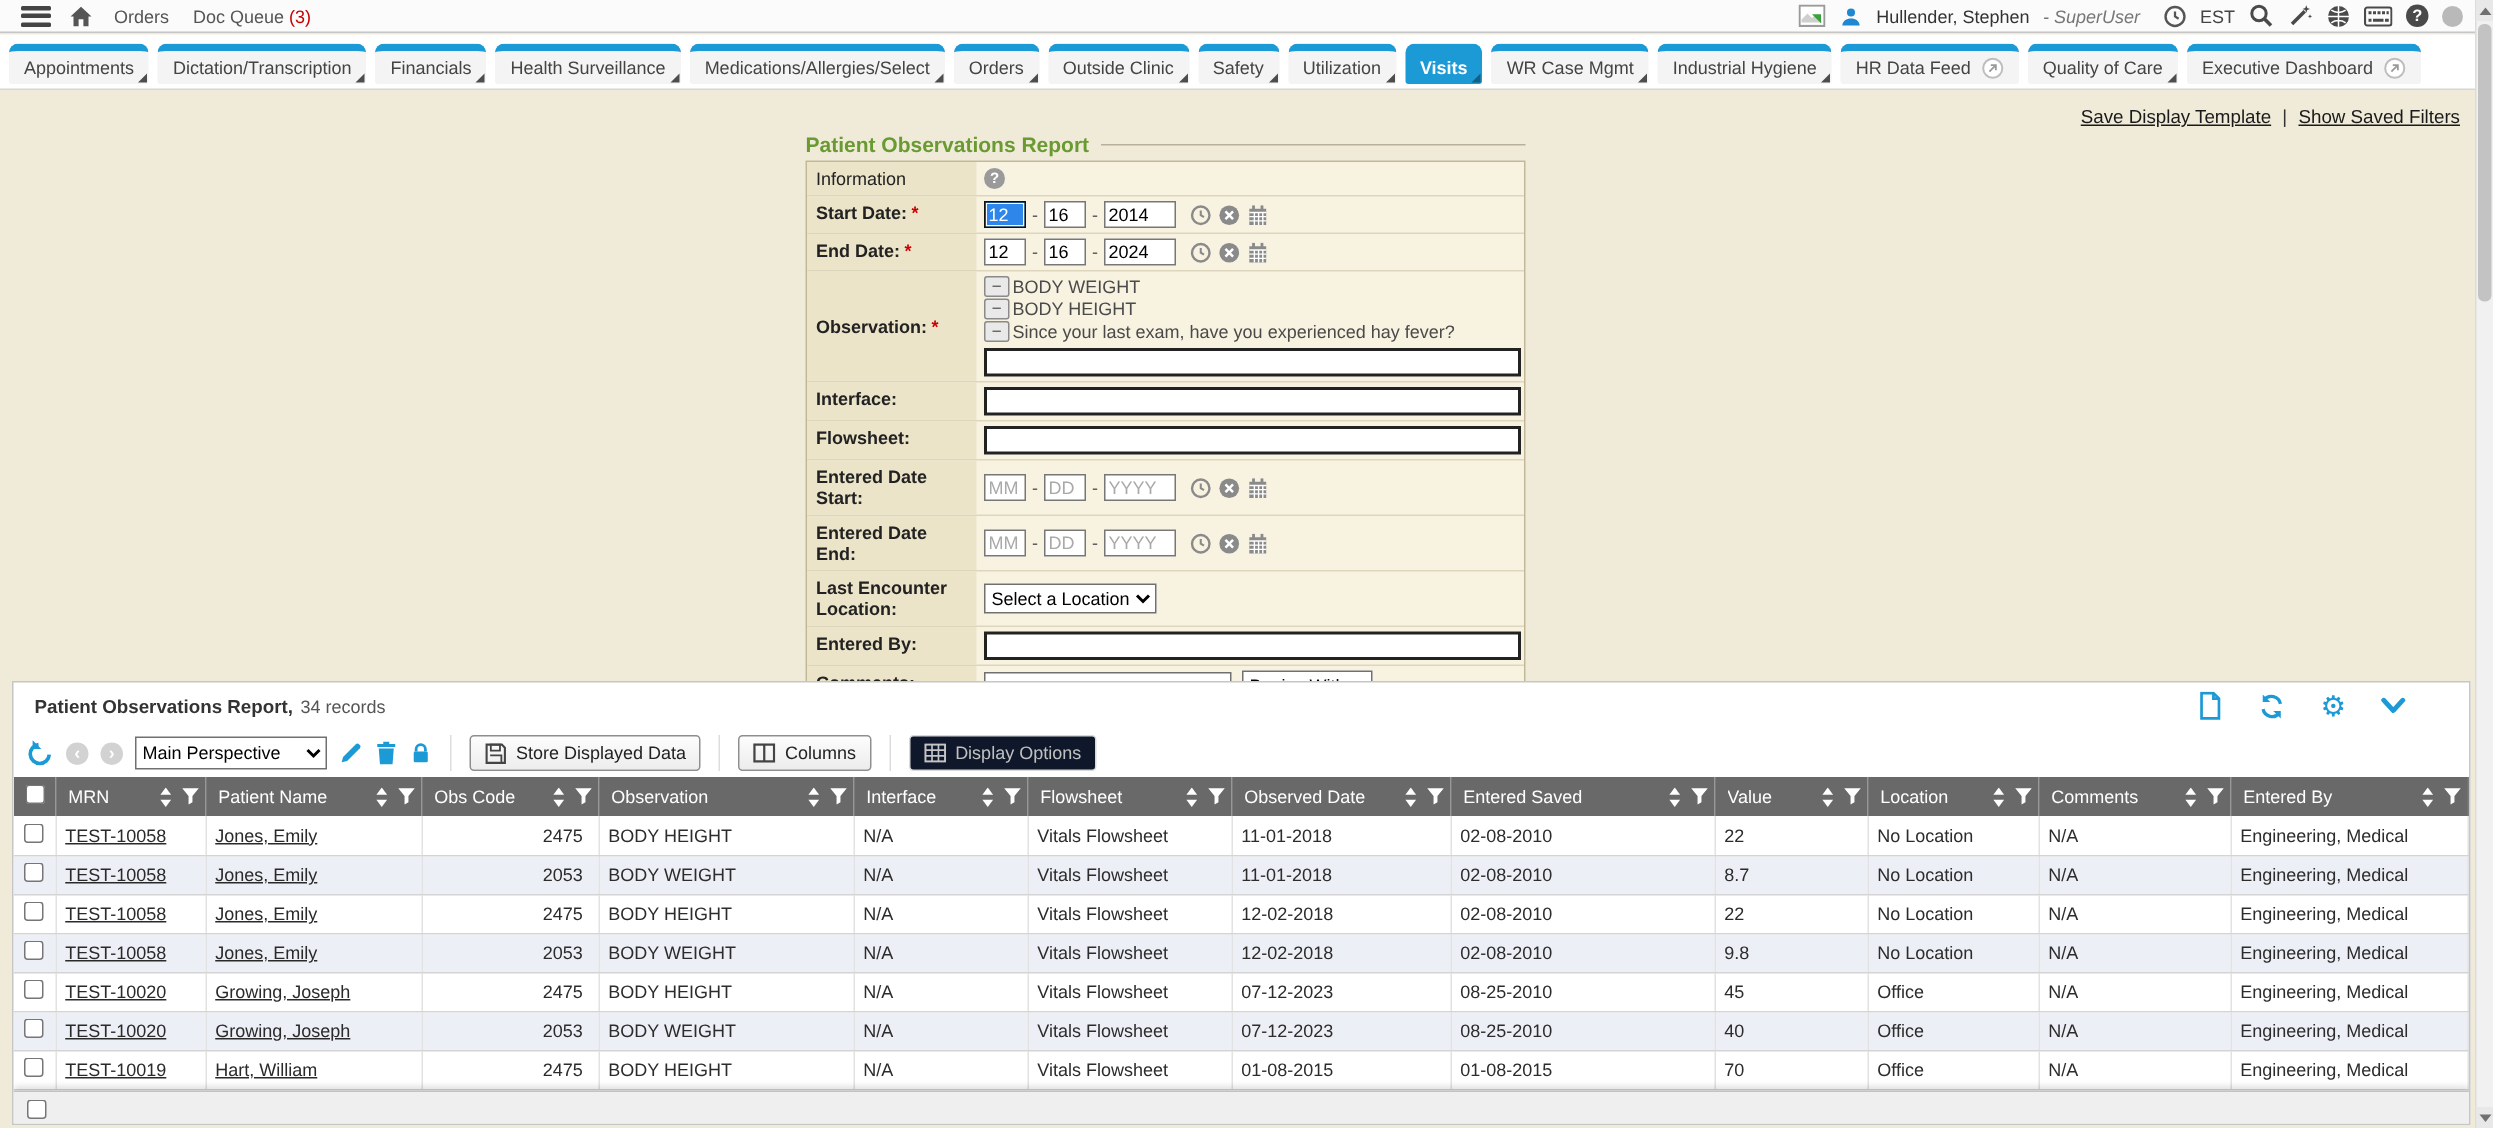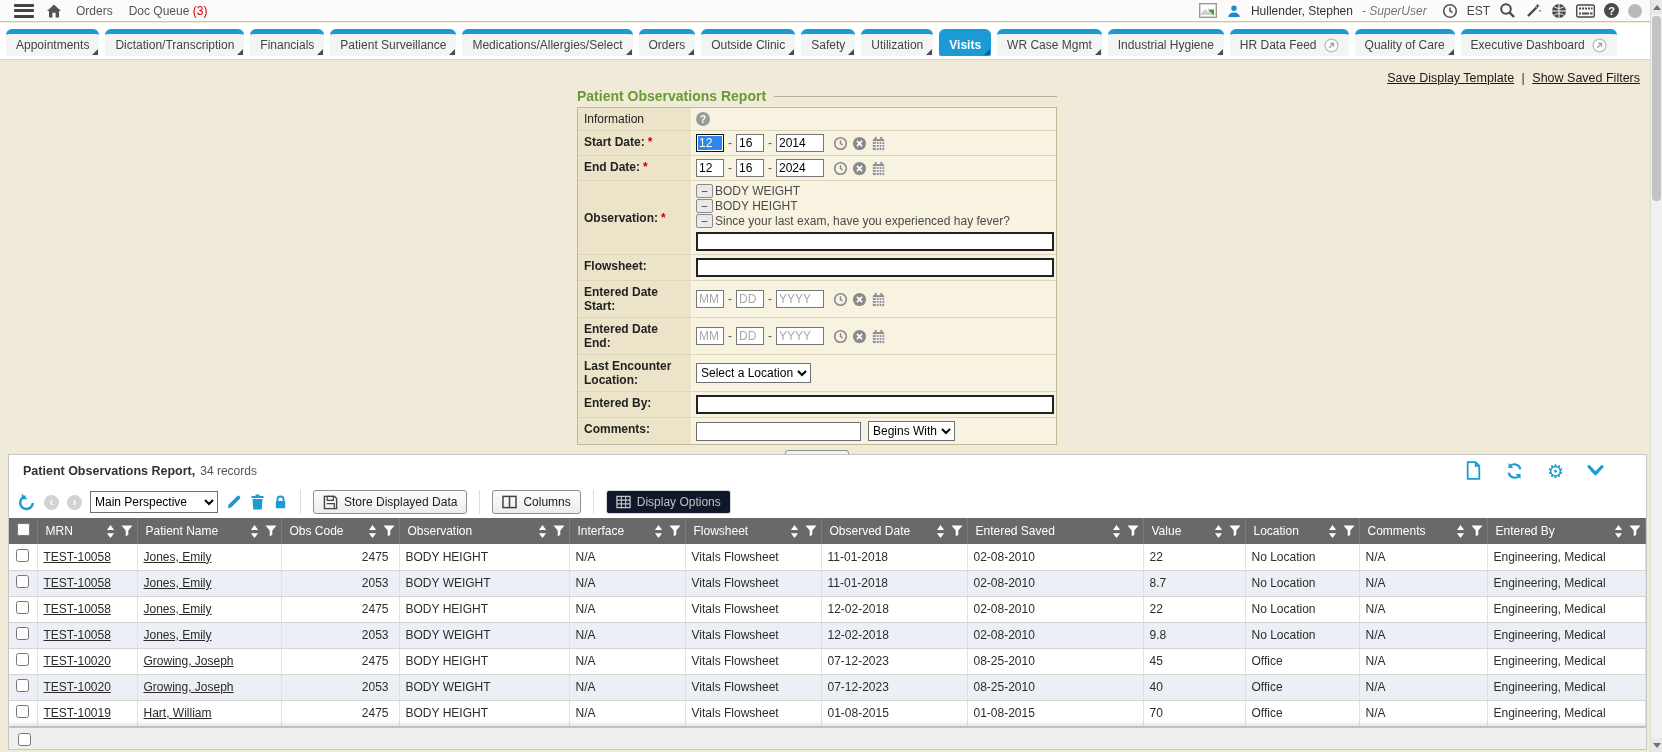--- a/index.html
+++ b/index.html
@@ -28,21 +28,21 @@
   .tab.active { background:#1b9ad6; color:#fff; font-weight:bold; }
   .tab.active::after { border-color:transparent transparent #135f85 transparent; }
   .tab .ext-icon { margin-left:7px; }
 
   
   .filter-links { position:absolute; top:71px; right:22px; font-size:12.5px; }
   .filter-links a { color:#1a1a1a; text-decoration:underline; cursor:pointer; }
   .filter-links .sep { margin:0 4px; color:#333; }
 
   
-  .form-wrap { position:absolute; left:537px; top:88px; width:480px;margin-left:40px; }
+  .form-wrap { position:absolute; left:537px; top:88px; width:480px; }
   .form-title-row { display:flex; align-items:center; margin-bottom:3px; }
   .form-title { color:#6a9a32; font-weight:bold; font-size:14px; white-space:nowrap; }
   .form-title-rule { flex:1; height:1px; background:#b8b09a; margin-left:8px; }
   .fform { border:1px solid #c0b896; background:#f8f2e1; }
   .frow { display:flex; border-bottom:1px solid #ddd6bd; }
   .frow:last-child { border-bottom:none; }
   .flabel { width:113px; flex:0 0 113px; background:#ebe4c9; padding:4px 4px 4px 6px; font-weight:bold; color:#222; }
   .flabel.plain { font-weight:normal; }
   .fval { flex:1; padding:3px 5px; display:flex; align-items:center; gap:4px; }
   .req { color:#cc0000; margin-left:3px; }
@@ -182,21 +182,21 @@
     <span>Dictation/Transcription</span>
 
   </li>
 
   <li class="tab drop">
     <span>Financials</span>
 
   </li>
 
   <li class="tab drop">
-    <span>Patient Surveillance</span>
+    <span>Health Surveillance</span>
 
   </li>
 
   <li class="tab drop">
     <span>Medications/Allergies/Select</span>
 
   </li>
 
   <li class="tab drop">
     <span>Orders</span>
@@ -363,20 +363,26 @@
 
   <div class="obs-item">
     <button class="minus-btn">–</button>
     <span class="obs-item-label">Since your last exam, have you experienced hay fever?</span>
   </div>
 </div>
         <input class="wide-in obs-input" style="">
       </div>
     </div>
 
+    <div class="frow">
+      <div class="flabel">Interface:</div>
+      <div class="fval">
+          <input class="wide-in" style="">
+        </div>
+    </div>
 
     <div class="frow">
       <div class="flabel">Flowsheet:</div>
       <div class="fval">
           <input class="wide-in" style="">
         </div>
     </div>
 
     <div class="frow">
       <div class="flabel">Entered Date Start:</div>

